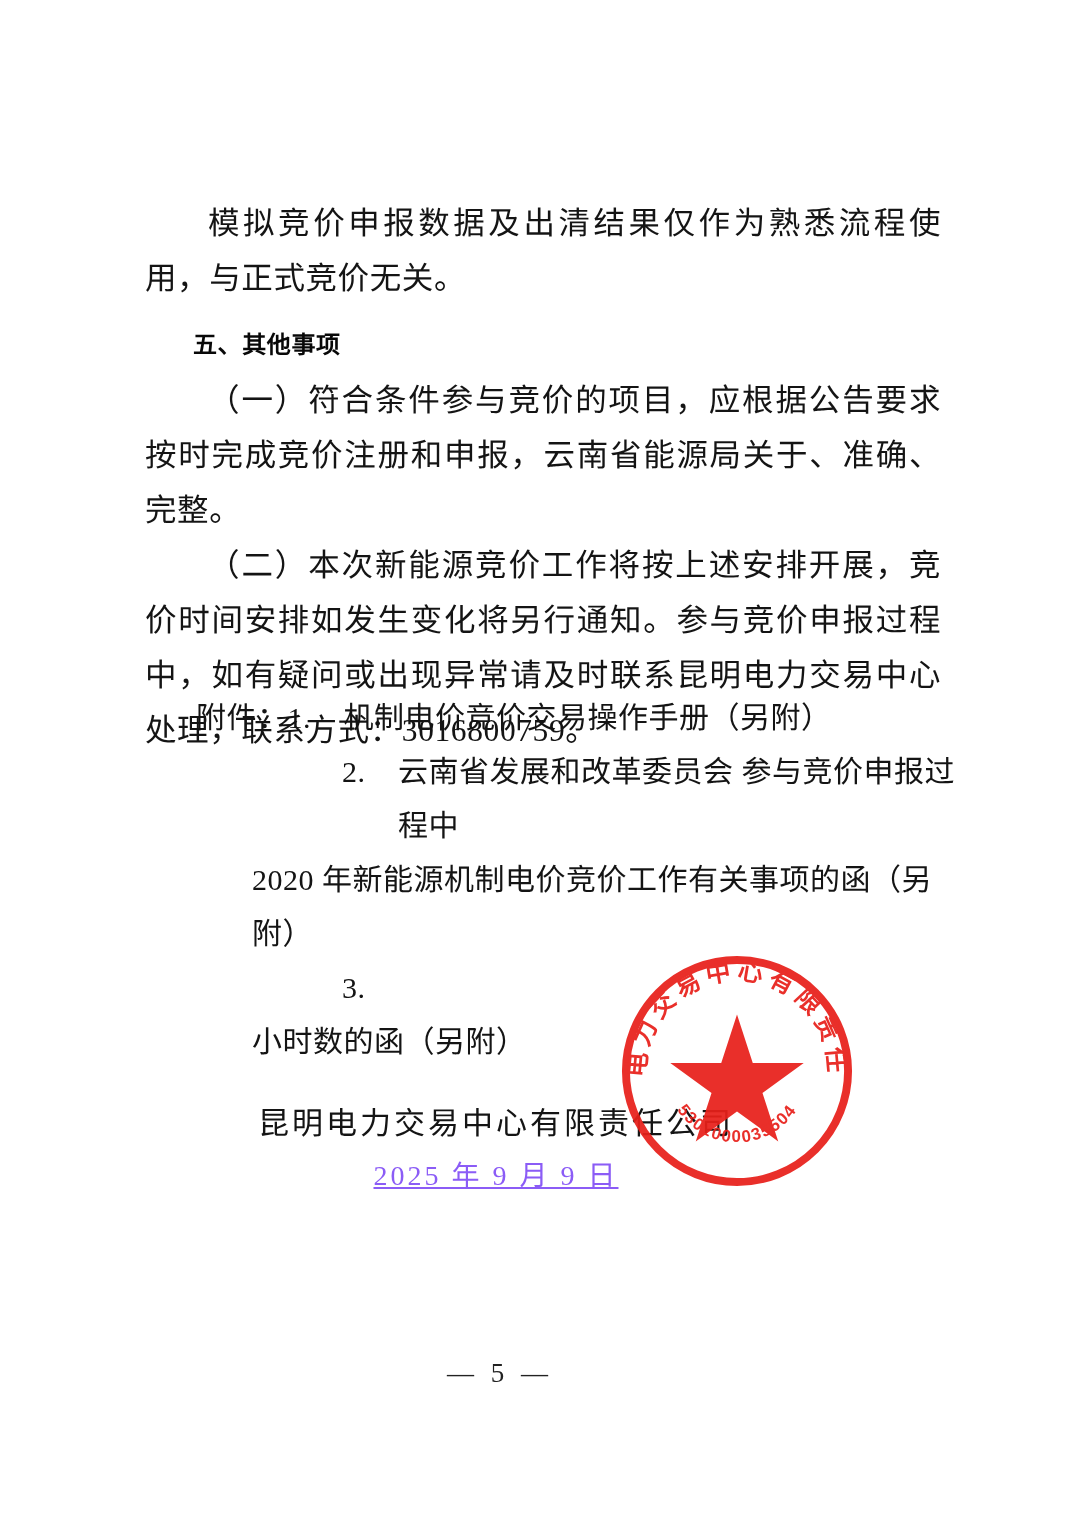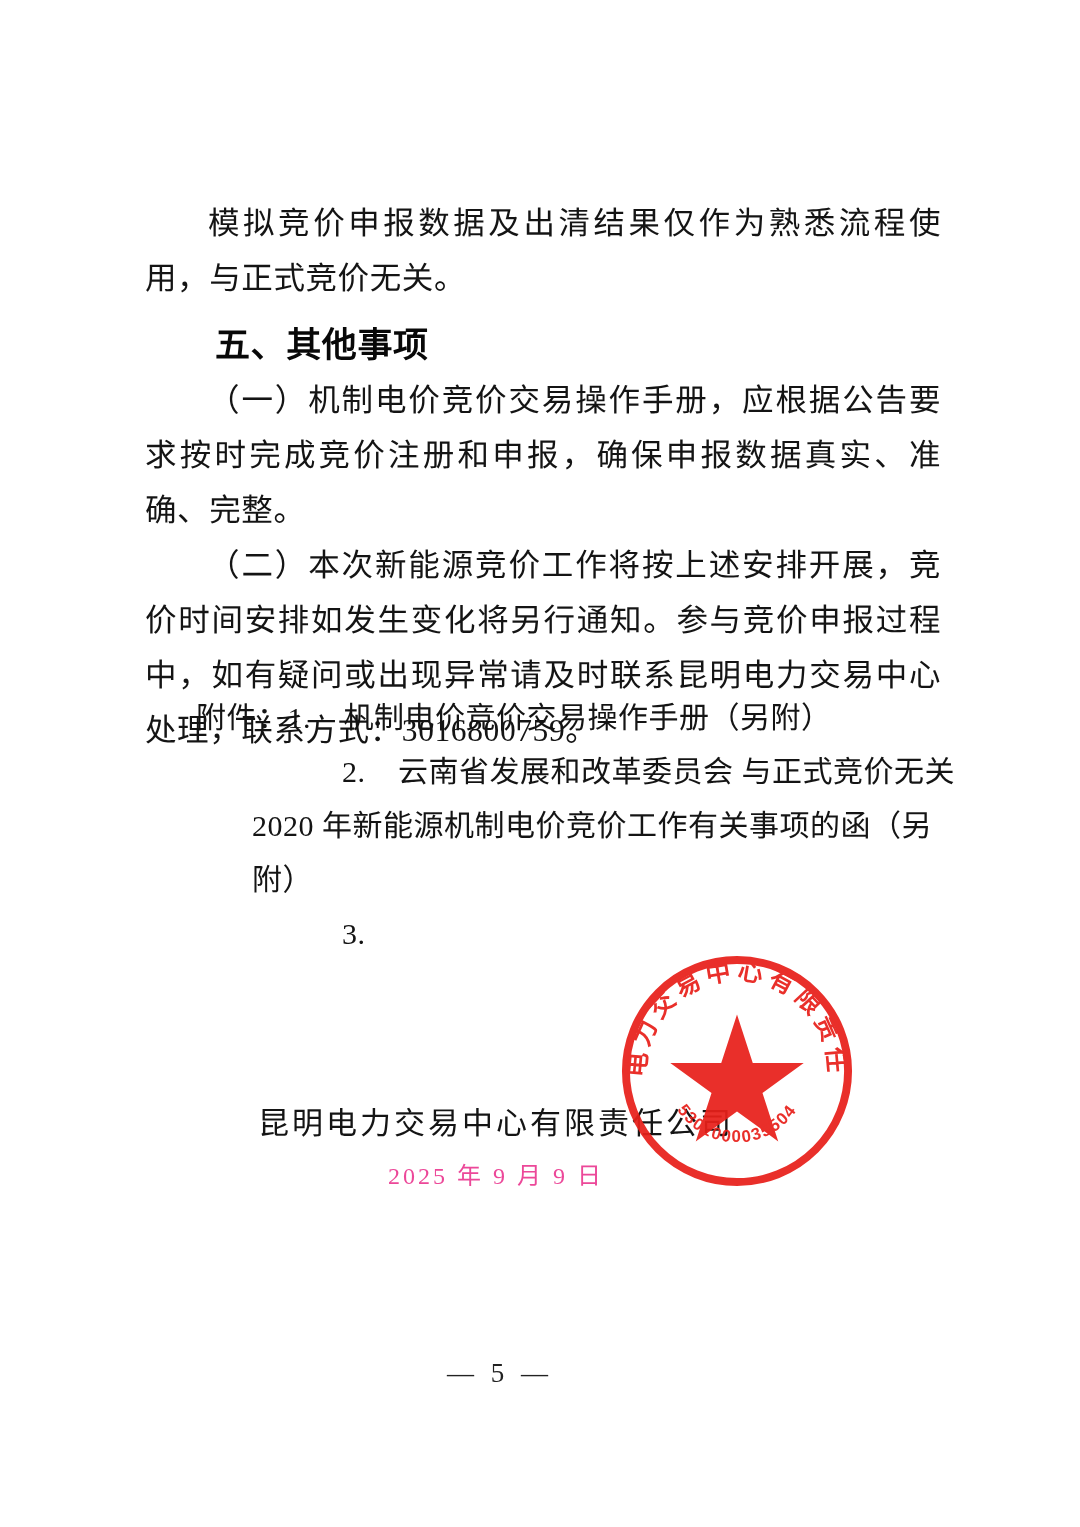--- a/index.html
+++ b/index.html
@@ -29,21 +29,21 @@
     line-height: 55px;
     color: #141414;
     text-align: justify;
     text-justify: inter-character;
     letter-spacing: 0.6px;
     margin: 0;
     text-indent: 2em;
     word-break: break-all;
   }
   .heading {
-    font-size: 35px;
+    font-size: 24px;
     line-height: 55px;
     color: #080808;
     font-weight: bold;
     margin: 0;
     text-indent: 2em;
     letter-spacing: 0.6px;
   }
   .spacer-sm { height: 12px; }
 
   
@@ -90,24 +90,25 @@
     padding-right: 88px;
     box-sizing: border-box;
   }
   .sig-line {
     font-size: 31px;
     line-height: 52px;
     color: #141414;
     letter-spacing: 3px;
   }
   .sig-date {
-    font-size: 24px;
+    font-size: 28px;
     line-height: 52px;
-    color: #ec4899;
+    color: #8b5cf6;
     letter-spacing: 3px;
+    text-decoration: underline;
   }
 
   
   .seal {
     position: absolute;
     left: 618px;
     top: 952px;
     width: 238px;
     height: 238px;
     pointer-events: none;
@@ -138,42 +139,43 @@
 <div class="page">
 
   <div class="body-block">
 
     <p class="para">模拟竞价申报数据及出清结果仅作为熟悉流程使用，与正式竞价无关。</p>
 
     <div class="spacer-sm"></div>
 
     <p class="heading">五、其他事项</p>
 
-    <p class="para">（一）机制电价竞价交易操作手册，应根据公告要求按时完成竞价注册和申报，确保申报数据真实、准确、完整。</p>
+    <p class="para">（一）符合条件参与竞价的项目，应根据公告要求按时完成竞价注册和申报，云南省能源局关于、准确、完整。</p>
 
     <p class="para">（二）本次新能源竞价工作将按上述安排开展，竞价时间安排如发生变化将另行通知。参与竞价申报过程中，如有疑问或出现异常请及时联系昆明电力交易中心处理，联系方式：3016800759。</p>
   </div>
 
   <div class="attachments">
 
     <div class="att-row">
       <span class="att-label">附件：</span>
       <span class="att-num">1.</span>
       <span class="att-body">机制电价竞价交易操作手册（另附）</span>
     </div>
 
     <div class="att-row att-indent">
       <span class="att-num">2.</span>
-      <span class="att-body">云南省发展和改革委员会 与正式竞价无关</span>
+      <span class="att-body">云南省发展和改革委员会 参与竞价申报过程中</span>
     </div>
     <div class="att-indent att-cont">2020 年新能源机制电价竞价工作有关事项的函（另附）</div>
 
     <div class="att-row att-indent">
       <span class="att-num">3.</span>
     </div>
+    <div class="att-indent att-cont">小时数的函（另附）</div>
   </div>
 
   <div class="signature">
     <div class="sig-line">昆明电力交易中心有限责任公司</div>
     <div class="sig-date">2025 年 9 月 9 日</div>
   </div>
 
   <div class="seal">
     <svg viewBox="0 0 240 240" xmlns="http://www.w3.org/2000/svg">
       <defs>

